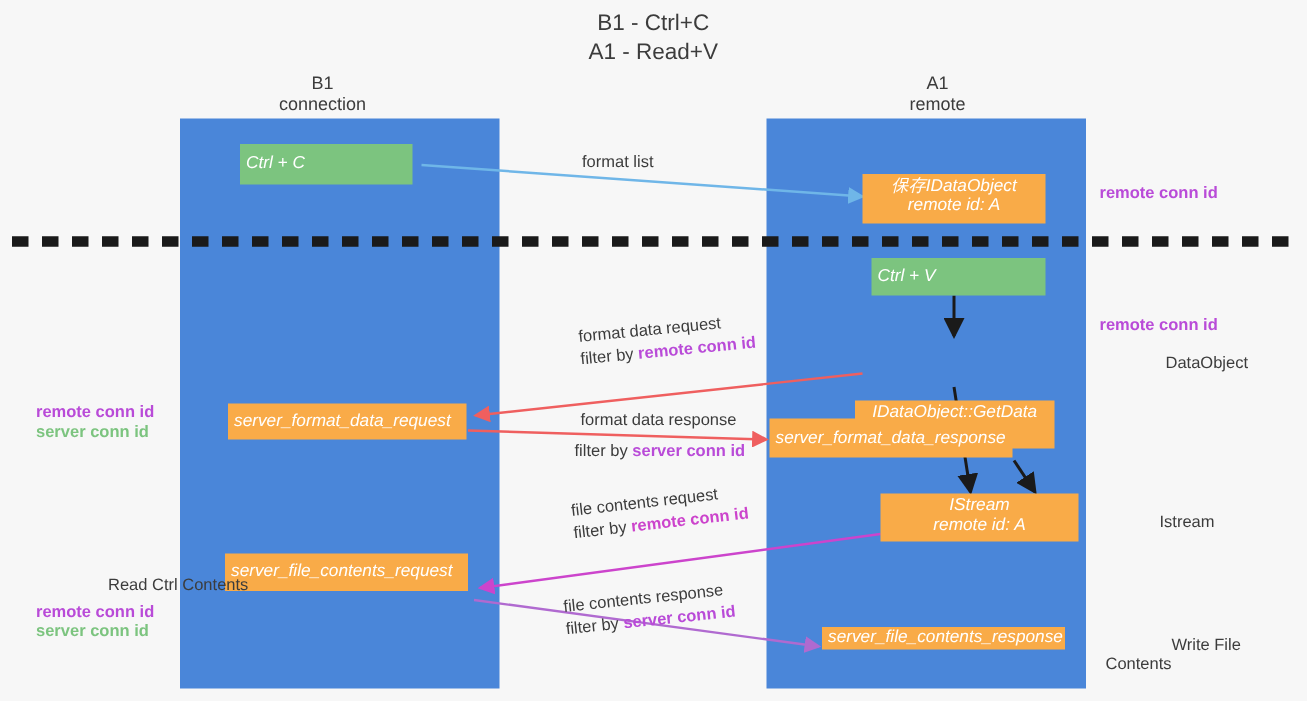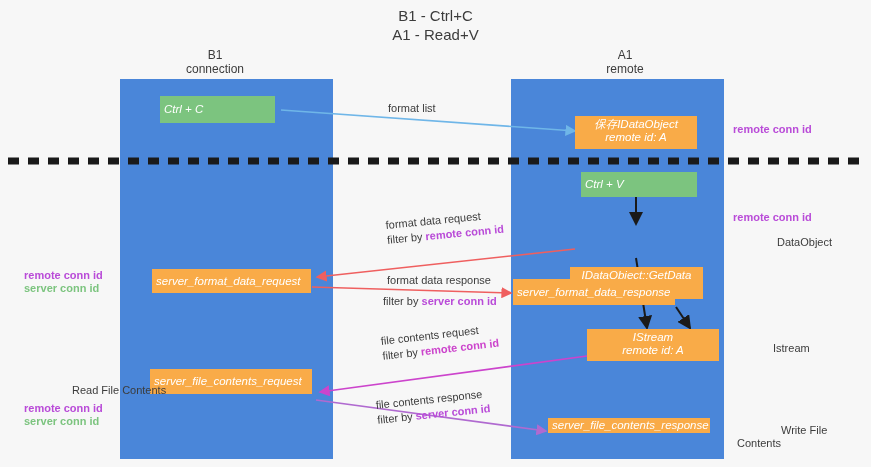--- a/index.html
+++ b/index.html
@@ -204,20 +204,20 @@
   <div class="sidelabel" style="left:737px;top:424px;">
     <span class="plain">Write File Contents</span>
   </div>
 
   <div class="sidelabel" style="left:24px;top:269px;">
     <div class="pink">remote conn id</div>
     <div class="green">server conn id</div>
   </div>
 
   <div class="sidelabel" style="left:28px;top:384px;">
-    <div class="plain">Read File Contents</div>
+    <div class="plain">Read Ctrl Contents</div>
   </div>
   <div class="sidelabel" style="left:24px;top:402px;">
     <div class="pink">remote conn id</div>
     <div class="green">server conn id</div>
   </div>
 
 </div>
 
 </body></html>

